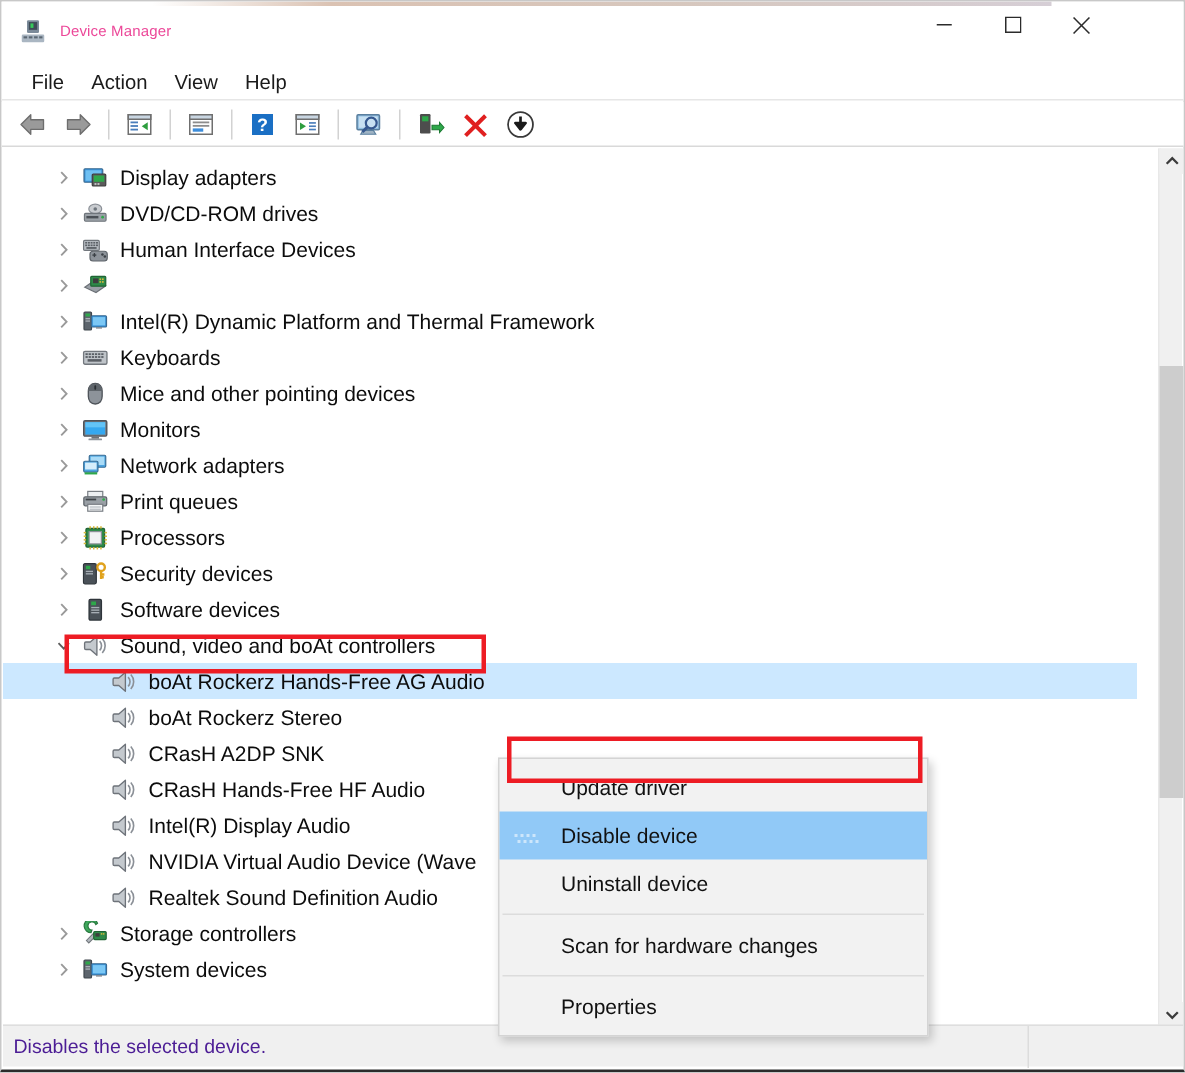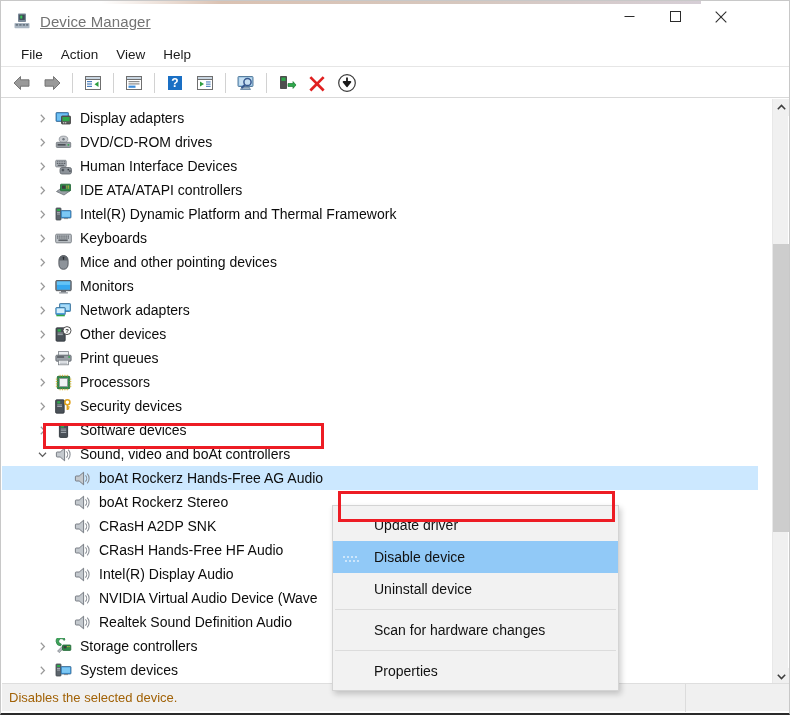--- a/index.html
+++ b/index.html
@@ -32,23 +32,22 @@
     width: 600px; height: 3px;
     background: linear-gradient(90deg, rgba(160,90,40,0.0) 0%, rgba(150,80,35,0.35) 20%, rgba(120,70,40,0.30) 60%, rgba(90,60,90,0.25) 100%);
     pointer-events: none;
   }
   #app-icon {
     width: 18px; height: 18px;
     margin-left: 12px; margin-right: 9px;
     position: relative; flex: 0 0 auto;
   }
   #app-title {
-    font-size: 15px; color: #737373;
+    font-size: 10px; color: #ec4899;
     letter-spacing: 0.1px;
-    text-decoration: underline;
   }
   .wbtn {
     position: absolute; top: 0;
     width: 46px; height: 31px;
     display: flex; align-items: center; justify-content: center;
   }
   #btn-min { right: 139px; }
   #btn-max { right: 93px; }
   #btn-close { right: 47px; }
   .wbtn svg { display: block; }
@@ -160,21 +159,21 @@
     width: 787px; height: 28px;
     background: #f0f0f0;
     border-top: 1px solid #dedede;
     display: flex; align-items: center;
   }
   #status-pane1 {
     flex: 0 0 684px; height: 28px;
     display: flex; align-items: center;
     padding-left: 7px;
     border-right: 1px solid #dcdcdc;
-    font-size: 13px; color: #a16207;
+    font-size: 13px; color: #4c1d95;
   }
   #status-pane2 { flex: 1 1 auto; height: 28px; }
 
   
   #ctxmenu {
     position: absolute; left: 331px; top: 460px;
     width: 287px;
     background: #f2f2f2;
     border: 1px solid #d4d4d4;
     box-shadow: 2px 3px 6px rgba(0,0,0,0.20);
@@ -415,21 +414,20 @@
           </span>
           <span class="ico"><svg width="17" height="17" viewBox="0 0 17 17">
               <path d="M1.5 9.5 L8 5 L15.5 8.5 L9 13 Z" fill="#9aa0a6" stroke="#6b7076" stroke-width="0.8"></path>
               <rect x="5.5" y="2.2" width="10" height="6.6" rx="0.6" fill="#2e8b49" stroke="#1f6433" stroke-width="0.8"></rect>
               <rect x="7" y="3.6" width="3.6" height="3.2" fill="#3d3d3d"></rect>
               <rect x="11.3" y="3.6" width="1.1" height="1.1" fill="#d8b83a"></rect>
               <rect x="13" y="3.6" width="1.1" height="1.1" fill="#d8b83a"></rect>
               <rect x="11.3" y="5.4" width="1.1" height="1.1" fill="#d8b83a"></rect>
               <rect x="13" y="5.4" width="1.1" height="1.1" fill="#d8b83a"></rect>
             </svg></span>
-          <span class="lbl">IDE ATA/ATAPI controllers</span>
         </div>
         <div class="row lvl1">
           <span class="chev">
             <svg width="11" height="11" viewBox="0 0 11 11">
               <path d="M3.8 1.8 L7.4 5.5 L3.8 9.2" fill="none" stroke="#9a9a9a" stroke-width="1.25"></path>
             </svg>
           </span>
           <span class="ico"><svg width="17" height="17" viewBox="0 0 17 17">
               <rect x="1" y="2" width="5" height="12" rx="0.7" fill="#5d656d" stroke="#3f464c" stroke-width="0.8"></rect>
               <rect x="2" y="3" width="3" height="2" fill="#2ea84a"></rect>
@@ -502,36 +500,20 @@
             </svg>
           </span>
           <span class="ico"><svg width="17" height="17" viewBox="0 0 17 17">
               <rect x="4.5" y="1.5" width="11" height="8" rx="0.8" fill="#4aa3e0" stroke="#3a6e96" stroke-width="0.8"></rect>
               <rect x="5.4" y="2.4" width="9.2" height="5.6" fill="#a9dbf7"></rect>
               <rect x="0.8" y="5.5" width="9.5" height="7.2" rx="0.8" fill="#4aa3e0" stroke="#3a6e96" stroke-width="0.8"></rect>
               <rect x="1.7" y="6.4" width="7.7" height="4.6" fill="#d6eefb"></rect>
               <rect x="1.4" y="12.9" width="8.4" height="1.4" fill="#2ea84a"></rect>
             </svg></span>
           <span class="lbl">Network adapters</span>
-        </div>
-        <div class="row lvl1">
-          <span class="chev">
-            <svg width="11" height="11" viewBox="0 0 11 11">
-              <path d="M3.8 1.8 L7.4 5.5 L3.8 9.2" fill="none" stroke="#9a9a9a" stroke-width="1.25"></path>
-            </svg>
-          </span>
-          <span class="ico"><svg width="17" height="17" viewBox="0 0 17 17">
-              <path d="M2 1.8 h7.2 a1 1 0 0 1 1 1 v11.4 a1 1 0 0 1 -1 1 h-7.2 a1 1 0 0 1 -1 -1 v-11.4 a1 1 0 0 1 1 -1 z" fill="#4a5158" stroke="#2e343a" stroke-width="0.8"></path>
-              <rect x="2.6" y="3.2" width="3.2" height="2.4" fill="#2ea84a"></rect>
-              <rect x="2.6" y="6.6" width="5.2" height="0.9" fill="#a7aeb5"></rect>
-              <rect x="2.6" y="8.2" width="5.2" height="0.9" fill="#a7aeb5"></rect>
-              <circle cx="12" cy="4.6" r="4" fill="#ffffff" stroke="#3c3c3c" stroke-width="0.9"></circle>
-              <text x="12" y="7" font-family="Liberation Sans, sans-serif" font-size="6" font-weight="bold" fill="#1a1a1a" text-anchor="middle">?</text>
-            </svg></span>
-          <span class="lbl">Other devices</span>
         </div>
         <div class="row lvl1">
           <span class="chev">
             <svg width="11" height="11" viewBox="0 0 11 11">
               <path d="M3.8 1.8 L7.4 5.5 L3.8 9.2" fill="none" stroke="#9a9a9a" stroke-width="1.25"></path>
             </svg>
           </span>
           <span class="ico"><svg width="17" height="17" viewBox="0 0 17 17">
               <rect x="3.5" y="1.6" width="10" height="4" fill="#eceff1" stroke="#7a7f85" stroke-width="0.8"></rect>
               <rect x="0.9" y="5.2" width="15.2" height="6" rx="1" fill="#9aa0a6" stroke="#62686e" stroke-width="0.9"></rect>

